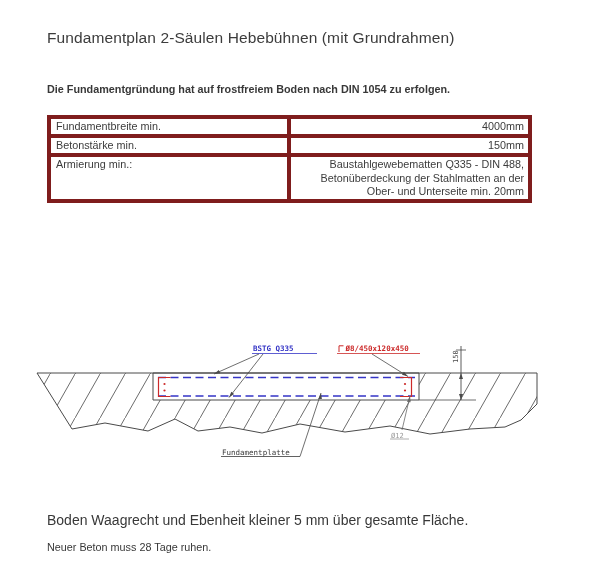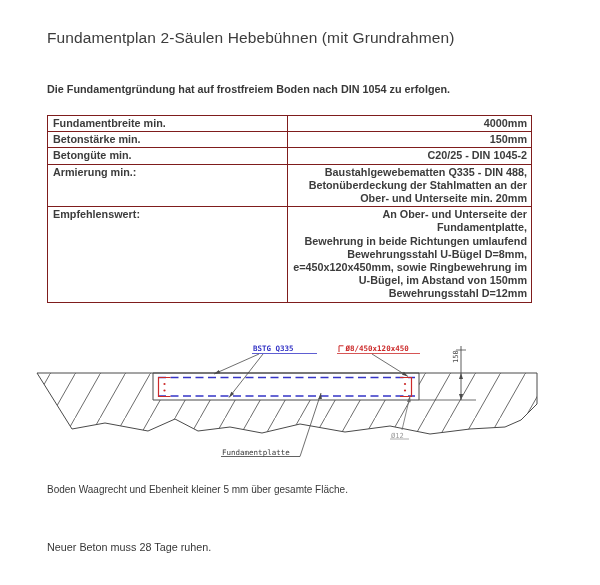--- a/index.html
+++ b/index.html
@@ -11,26 +11,26 @@
     position:absolute;left:47px;top:29px;font-size:15.5px;font-weight:400;
     color:#3c3c3c;letter-spacing:.1px;
   }
   .intro{position:absolute;left:47px;top:83px;font-size:10.8px;color:#383838;font-weight:bold;}
   table.spec{
     position:absolute;left:47px;top:115px;width:485px;
     border-collapse:collapse;table-layout:fixed;
     font-size:10.8px;line-height:13.2px;color:#3c3c3c;
   }
   table.spec td{
-    border:1px solid #7f1d1d;padding:1px 4px 1px 5px;vertical-align:top;font-weight:bold;
+    border:4px solid #7f1d1d;padding:1px 4px 1px 5px;vertical-align:top;
   }
   table.spec col.c1{width:240px;}
   td.val{white-space:pre-line;text-align:right;}
   .drawing{position:absolute;left:0;top:330px;width:600px;height:150px;}
-  .footer1{position:absolute;left:47px;top:484px;font-size:10px;color:#383838;}
+  .footer1{position:absolute;left:47px;top:512px;font-size:14px;color:#383838;}
   .footer2{position:absolute;left:47px;top:541px;font-size:10.8px;color:#383838;}
   svg text{font-family:"DejaVu Sans Mono","Liberation Mono",monospace;}
 </style>
 </head>
 <body>
 
 <div class="page">
 
   <div class="title">Fundamentplan 2-Säulen Hebebühnen (mit Grundrahmen)</div>
   <div class="intro">Die Fundamentgründung hat auf frostfreiem Boden nach DIN 1054 zu erfolgen.</div>
@@ -43,37 +43,24 @@
     <tbody>
       <tr>
         <td>Fundamentbreite min.</td>
         <td class="val">4000mm</td>
       </tr>
       <tr>
         <td>Betonstärke min.</td>
         <td class="val">150mm</td>
       </tr>
       <tr>
-        <td>Betongüte min.</td>
-        <td class="val">C20/25 - DIN 1045-2</td>
-      </tr>
-      <tr>
         <td>Armierung min.:</td>
         <td class="val">Baustahlgewebematten Q335 - DIN 488,
 Betonüberdeckung der Stahlmatten an der
 Ober- und Unterseite min. 20mm</td>
-      </tr>
-      <tr>
-        <td>Empfehlenswert:</td>
-        <td class="val">An Ober- und Unterseite der Fundamentplatte,
-Bewehrung in beide Richtungen umlaufend
-Bewehrungsstahl U-Bügel D=8mm,
-e=450x120x450mm, sowie Ringbewehrung im
-U-Bügel, im Abstand von 150mm
-Bewehrungsstahl D=12mm</td>
       </tr>
     </tbody>
   </table>
 
   <div class="drawing">
     <svg width="600" height="150" viewBox="0 0 600 150">
       <defs>
         <pattern id="hatch" patternUnits="userSpaceOnUse" width="25" height="44">
           <line x1="25" y1="0" x2="0" y2="44" stroke="#5a5a5a" stroke-width="0.9"></line>
         </pattern>

